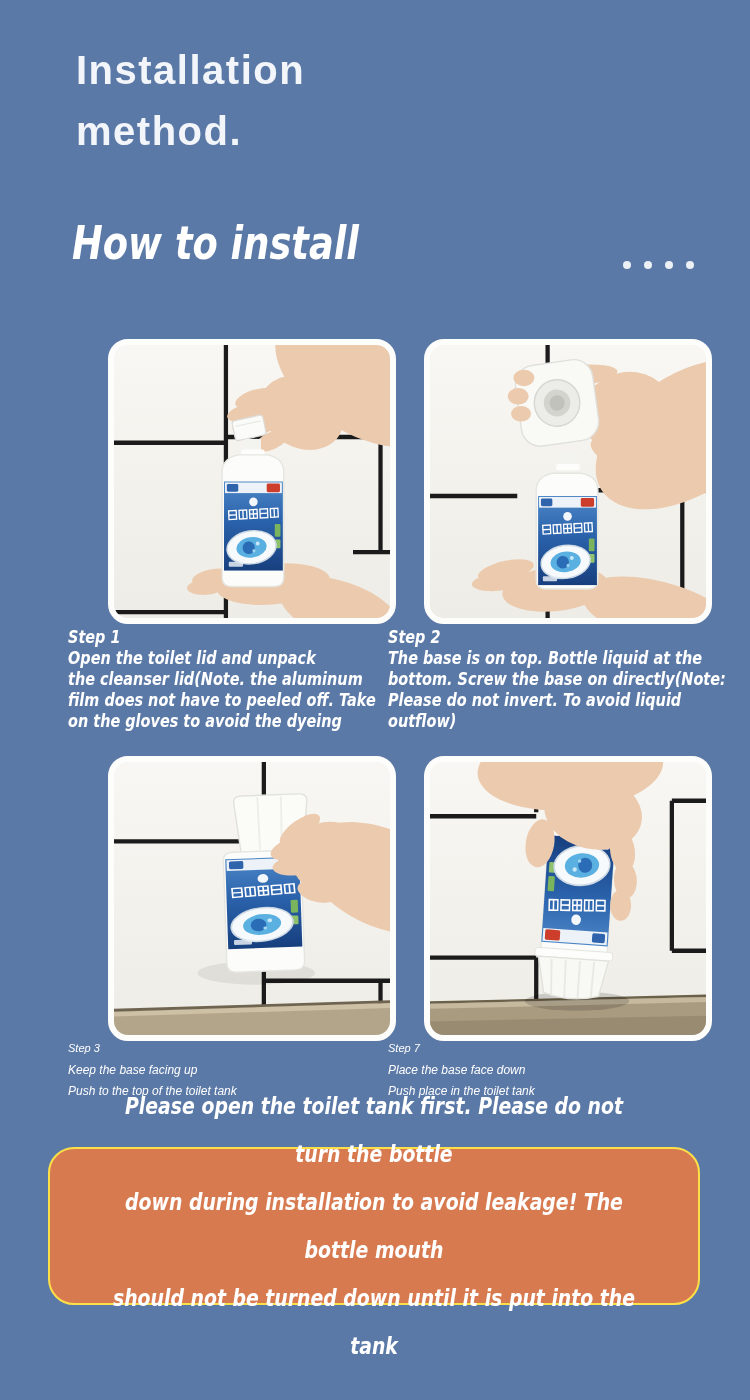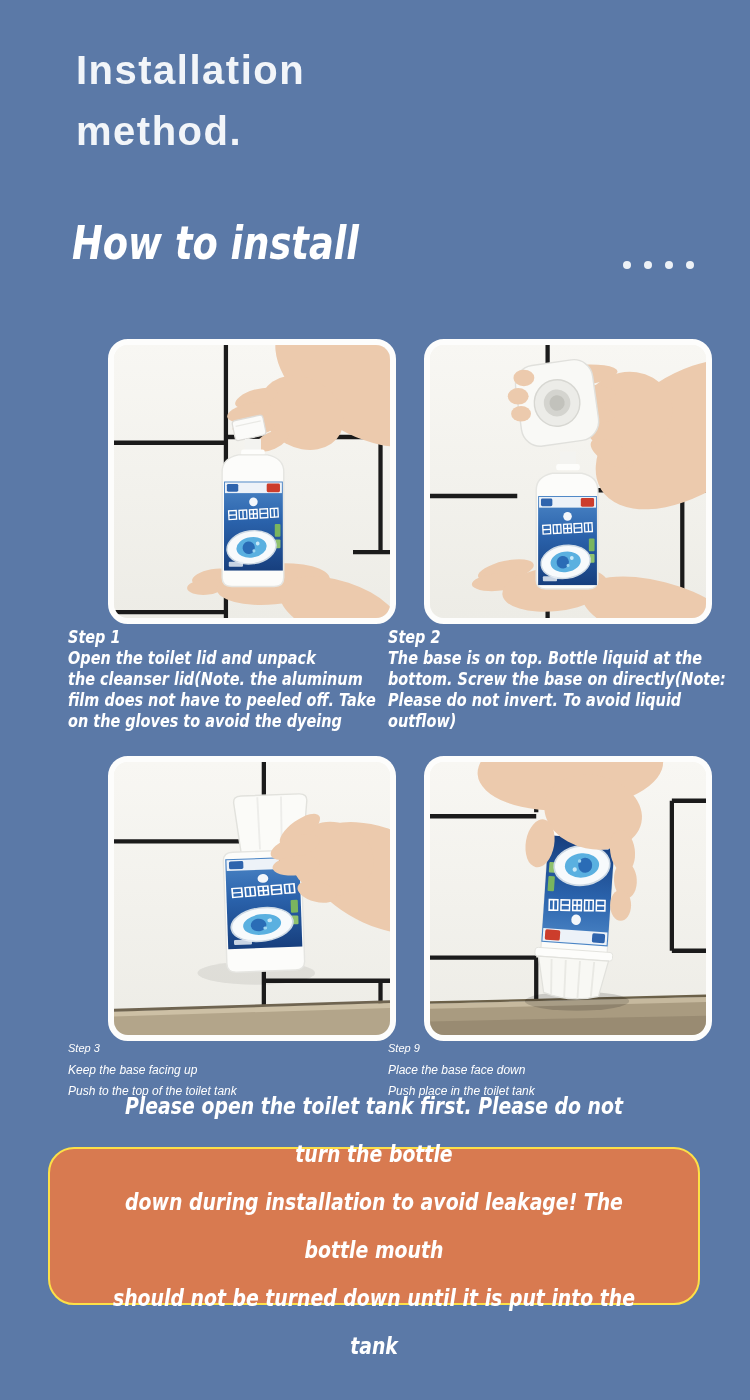--- a/index.html
+++ b/index.html
@@ -294,21 +294,21 @@
     <div class="cap-body">The base is on top. Bottle liquid at the
 bottom. Screw the base on directly(Note:
 Please do not invert. To avoid liquid outflow)</div>
   </div>
   <div class="caption c34 c3">
     <div class="cap-title">Step 3</div>
     <div class="cap-body">Keep the base facing up
 Push to the top of the toilet tank</div>
   </div>
   <div class="caption c34 c4">
-    <div class="cap-title">Step 9</div>
+    <div class="cap-title">Step 7</div>
     <div class="cap-body">Place the base face down
 Push place in the toilet tank</div>
   </div>
 
   <div class="warning">
     <p>Please open the toilet tank first. Please do not turn the bottle
 down during installation to avoid leakage! The bottle mouth
 should not be turned down until it is put into the tank</p>
   </div>
 

